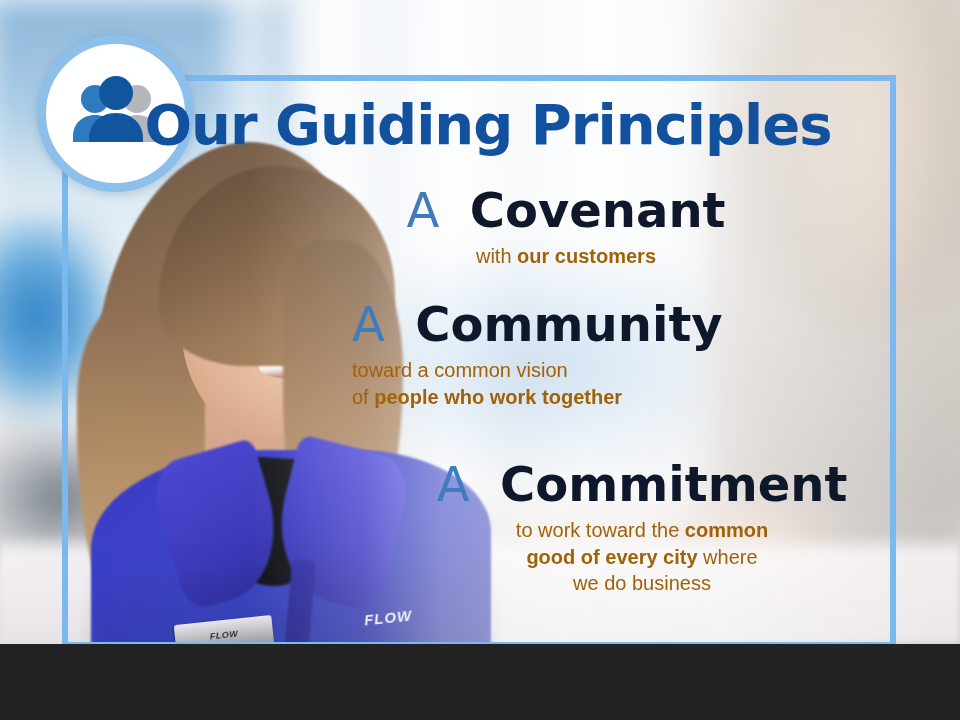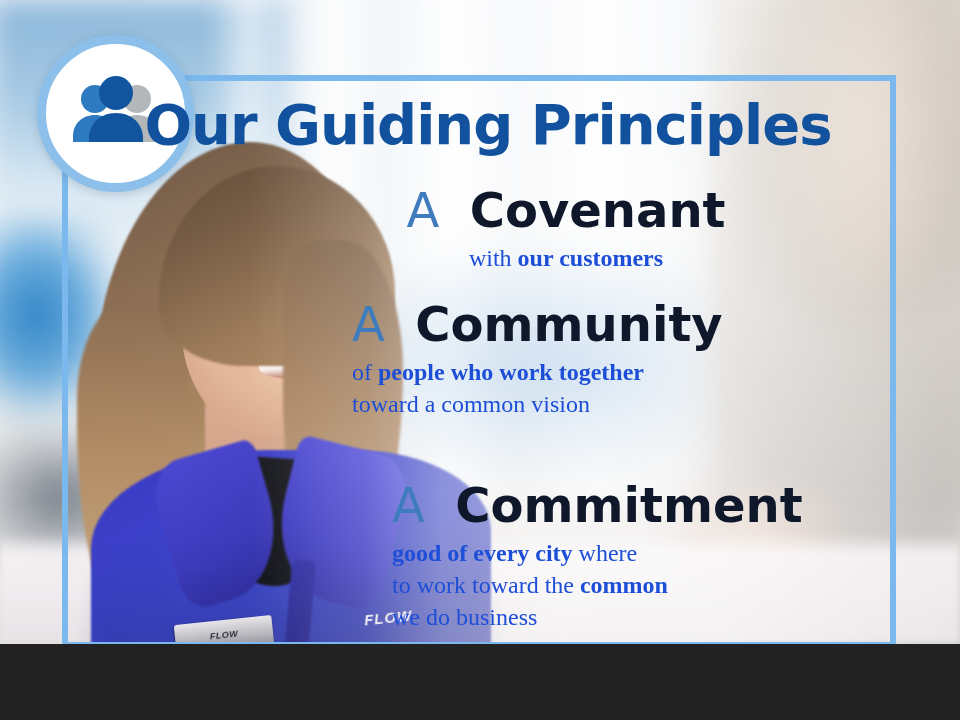--- a/index.html
+++ b/index.html
@@ -309,38 +309,38 @@
     font-family:"DejaVu Sans", sans-serif;
     font-size:48px;
     line-height:1.05;
     color:#2e71b8;
     white-space:nowrap;
   }
   .big .art{ font-weight:400; color:#3f7cbd; }
   .big .word{ font-weight:700; color:#0f172a; }
 
   .sub{
-    font-family:Liberation Serif, serif;
-    font-size:24px;
+    font-family:Liberation Sans, sans-serif;
+    font-size:20px;
     line-height:1.32;
-    color:#1d4ed8;
+    color:#a16207;
     font-weight:400;
   }
   .sub b{ font-weight:700; }
 
   
   .p1{ left:274px; top:110px; width:460px; text-align:center; }
   .p1 .sub{ margin-top:8px; }
 
   
   .p2{ left:290px; top:224px; width:520px; text-align:left; }
   .p2 .sub{ margin-top:8px; }
 
   
-  .p3{ left:330px; top:405px; width:500px; }
+  .p3{ left:330px; top:384px; width:500px; text-align:center; }
   .p3 .sub{ margin-top:8px; }
 </style>
 </head>
 <body>
 
 <div class="stage">
 
   <div class="bg">
     <div class="bg-base"></div>
     <div class="bg-left"></div>
@@ -425,39 +425,39 @@
       </div>
     </div>
 
     <div class="principle p2">
       <div class="big">
         <span class="art">A&nbsp;</span>
         <span class="word">Community</span>
       </div>
       <div class="sub">
         <div>
+          <span>toward a common vision</span>
+        </div>
+        <div>
           <span>of </span><b>people who work together</b>
-        </div>
-        <div>
-          <span>toward a common vision</span>
         </div>
       </div>
     </div>
 
     <div class="principle p3">
       <div class="big">
         <span class="art">A&nbsp;</span>
         <span class="word">Commitment</span>
       </div>
       <div class="sub">
         <div>
+          <span>to work toward the </span><b>common</b>
+        </div>
+        <div>
           <b>good of every city</b><span> where</span>
-        </div>
-        <div>
-          <span>to work toward the </span><b>common</b>
         </div>
         <div>
           <span>we do business</span>
         </div>
       </div>
     </div>
 
   </div>
 </div>
 

